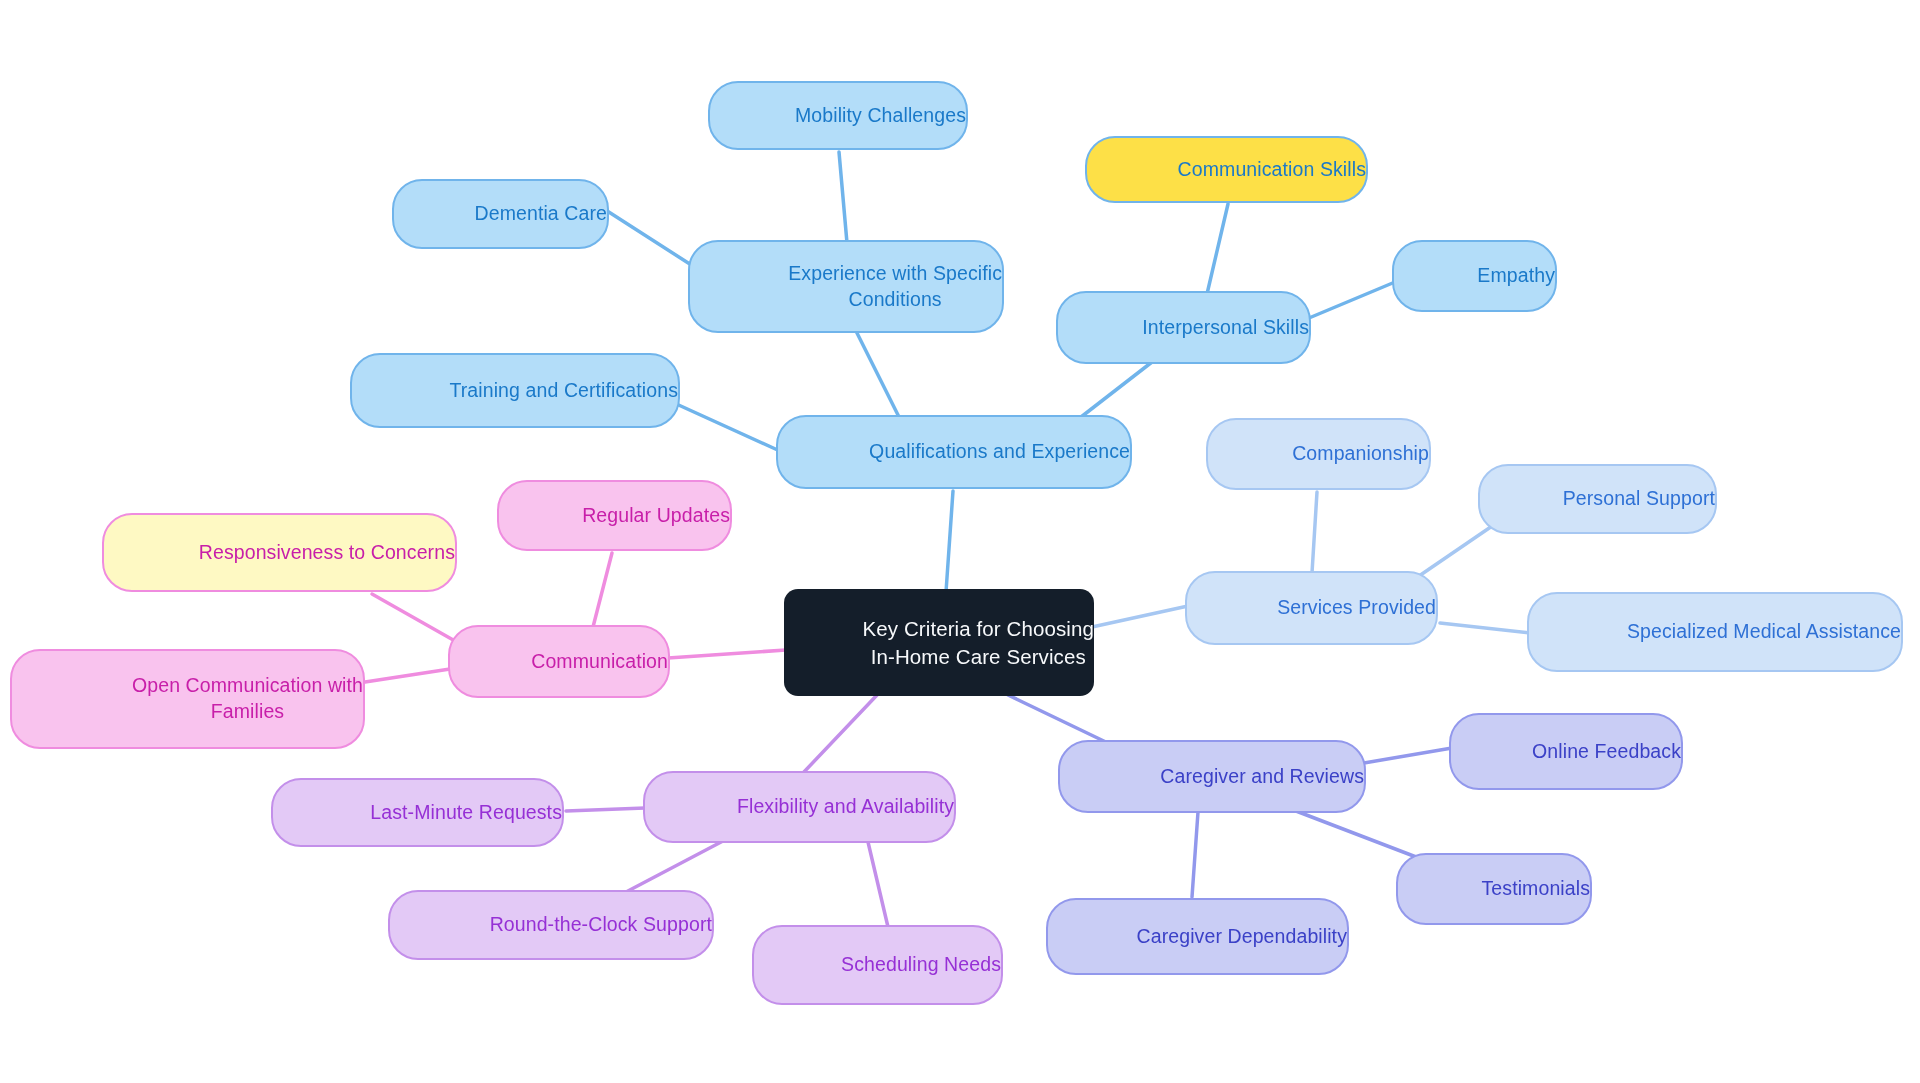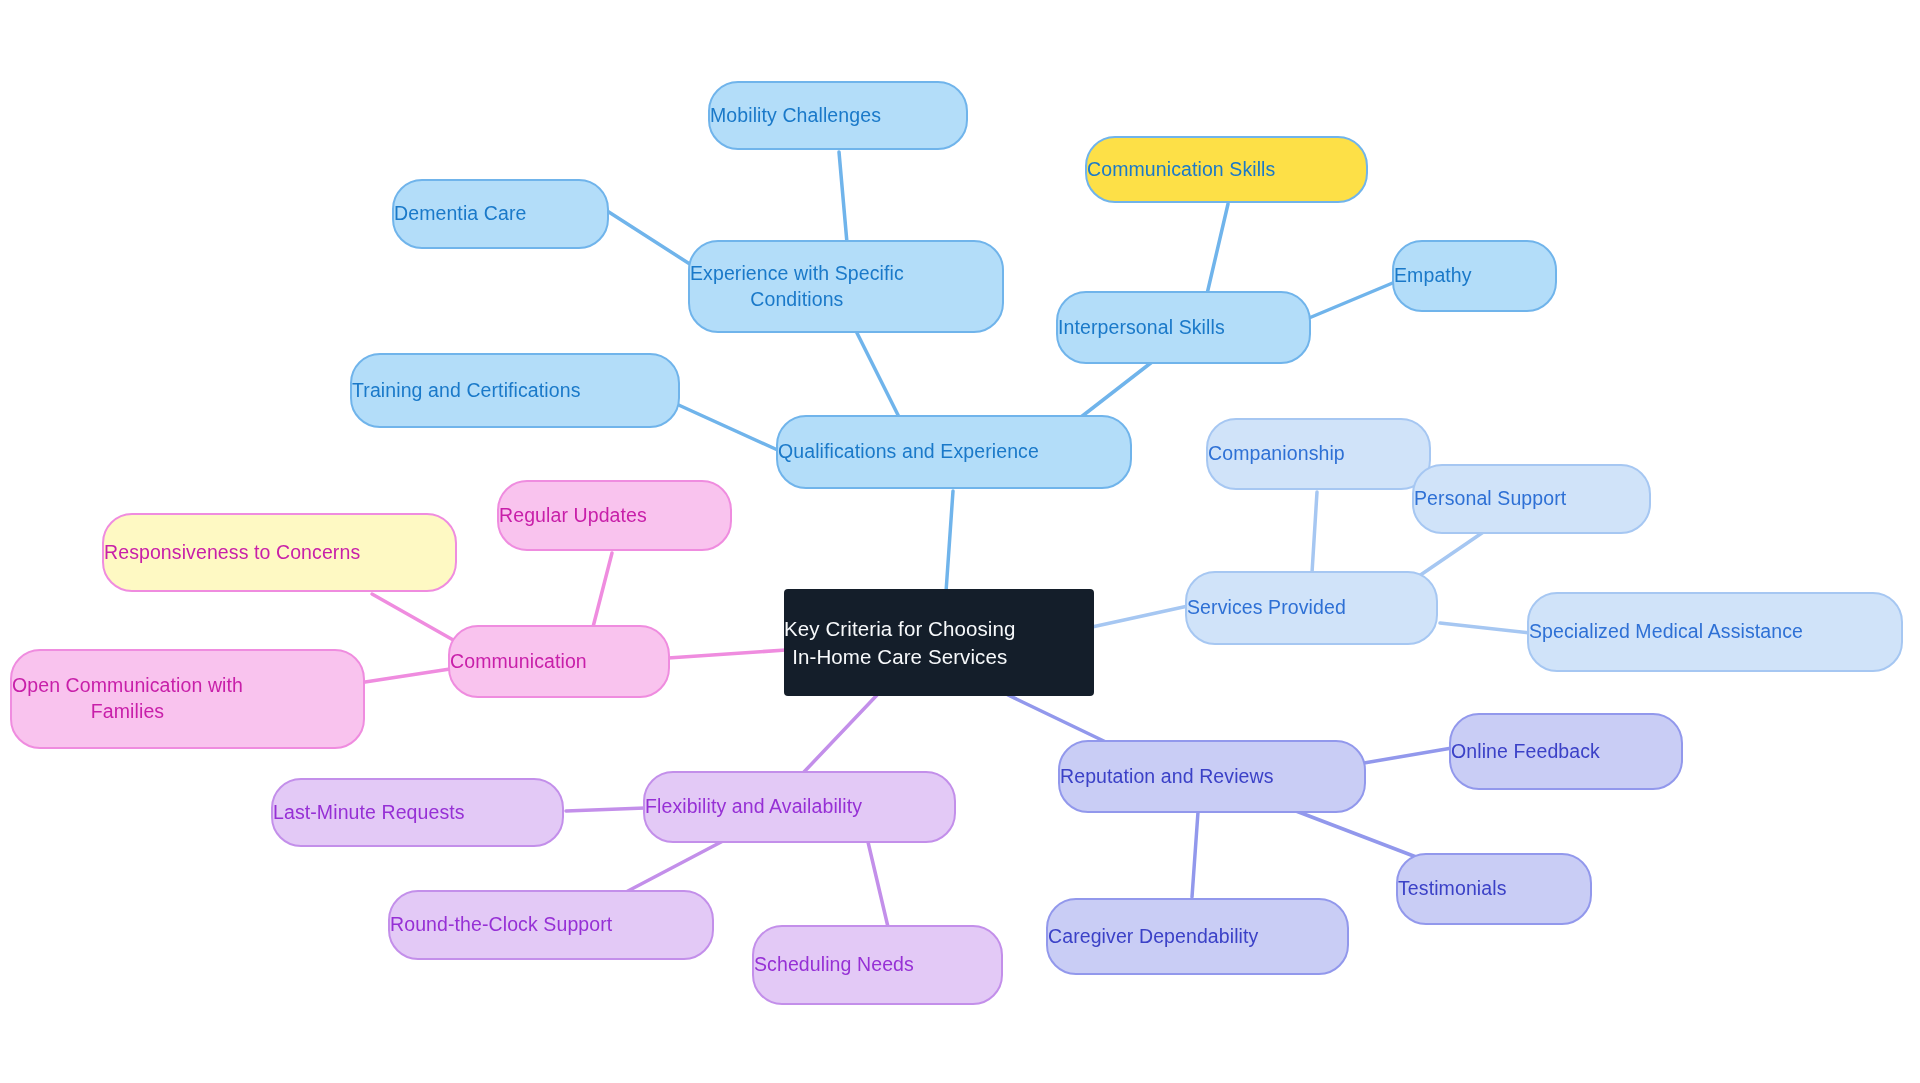--- a/index.html
+++ b/index.html
@@ -7,33 +7,33 @@
     position:relative;
     width:1920px;height:1083px;
     overflow:hidden;
     background:#ffffff;
     font-family:"Liberation Sans", sans-serif;
   }
   #edges{position:absolute;left:0;top:0;width:1920px;height:1083px;}
   #nodes{position:absolute;left:0;top:0;width:1920px;height:1083px;}
   .node{
     position:absolute;
-    display:flex;align-items:center;justify-content:flex-start;
+    display:flex;align-items:center;justify-content:flex-end;
     text-align:center;
     box-sizing:border-box;
     border-radius:30px;
     font-size:19.5px;
     font-weight:500;
     line-height:1.32;
     white-space:pre-line;
     letter-spacing:.1px;
     cursor:default;
   }
   .node.center{
-    border-radius:4px;
+    border-radius:14px;
     font-size:20.5px;
     font-weight:500;
   }
 </style>
 </head>
 <body>
 
 <div id="stage">
   <svg id="edges" xmlns="http://www.w3.org/2000/svg">
       <line x1="946" y1="592" x2="953" y2="491" stroke="#70b4eb" stroke-width="3.5" stroke-linecap="round"></line>
@@ -66,23 +66,23 @@
       <div class="node" style="left: 350px; top: 353px; width: 330px; height: 75px; background: rgb(179, 221, 249); color: rgb(26, 121, 201); border: 2px solid rgb(112, 180, 235);"><span>Training and Certifications</span></div>
       <div class="node" style="left: 688px; top: 240px; width: 316px; height: 93px; background: rgb(179, 221, 249); color: rgb(26, 121, 201); border: 2px solid rgb(112, 180, 235);"><span>Experience with Specific
 Conditions</span></div>
       <div class="node" style="left: 1056px; top: 291px; width: 255px; height: 73px; background: rgb(179, 221, 249); color: rgb(26, 121, 201); border: 2px solid rgb(112, 180, 235);"><span>Interpersonal Skills</span></div>
       <div class="node" style="left: 392px; top: 145px; width: 217px; height: 70px; background: rgb(179, 221, 249); color: rgb(26, 121, 201); border: 2px solid rgb(112, 180, 235); margin-top: 34px;"><span>Dementia Care</span></div>
       <div class="node" style="left: 708px; top: 81px; width: 260px; height: 69px; background: rgb(179, 221, 249); color: rgb(26, 121, 201); border: 2px solid rgb(112, 180, 235);"><span>Mobility Challenges</span></div>
       <div class="node" style="left: 1085px; top: 136px; width: 283px; height: 67px; background: #fde047; color: rgb(26, 121, 201); border: 2px solid rgb(112, 180, 235);"><span>Communication Skills</span></div>
       <div class="node" style="left: 1392px; top: 240px; width: 165px; height: 72px; background: rgb(179, 221, 249); color: rgb(26, 121, 201); border: 2px solid rgb(112, 180, 235);"><span>Empathy</span></div>
       <div class="node" style="left: 1185px; top: 571px; width: 253px; height: 74px; background: rgb(208, 227, 249); color: rgb(46, 112, 213); border: 2px solid rgb(166, 199, 242);"><span>Services Provided</span></div>
       <div class="node" style="left: 1206px; top: 418px; width: 225px; height: 72px; background: rgb(208, 227, 249); color: rgb(46, 112, 213); border: 2px solid rgb(166, 199, 242);"><span>Companionship</span></div>
-      <div class="node" style="left: 1412px; top: 464px; width: 239px; height: 70px; background: rgb(208, 227, 249); color: rgb(46, 112, 213); border: 2px solid rgb(166, 199, 242);"><span>Personal Support</span></div>
+      <div class="node" style="left: 1478px; top: 464px; width: 239px; height: 70px; background: rgb(208, 227, 249); color: rgb(46, 112, 213); border: 2px solid rgb(166, 199, 242);"><span>Personal Support</span></div>
       <div class="node" style="left: 1527px; top: 592px; width: 376px; height: 80px; background: rgb(208, 227, 249); color: rgb(46, 112, 213); border: 2px solid rgb(166, 199, 242);"><span>Specialized Medical Assistance</span></div>
-      <div class="node" style="left: 1058px; top: 740px; width: 308px; height: 73px; background: rgb(201, 205, 245); color: rgb(59, 65, 199); border: 2px solid rgb(146, 152, 236);"><span>Reputation and Reviews</span></div>
+      <div class="node" style="left: 1058px; top: 740px; width: 308px; height: 73px; background: rgb(201, 205, 245); color: rgb(59, 65, 199); border: 2px solid rgb(146, 152, 236);"><span>Caregiver and Reviews</span></div>
       <div class="node" style="left: 1449px; top: 713px; width: 234px; height: 77px; background: rgb(201, 205, 245); color: rgb(59, 65, 199); border: 2px solid rgb(146, 152, 236);"><span>Online Feedback</span></div>
       <div class="node" style="left: 1396px; top: 853px; width: 196px; height: 72px; background: rgb(201, 205, 245); color: rgb(59, 65, 199); border: 2px solid rgb(146, 152, 236);"><span>Testimonials</span></div>
       <div class="node" style="left: 1046px; top: 898px; width: 303px; height: 77px; background: rgb(201, 205, 245); color: rgb(59, 65, 199); border: 2px solid rgb(146, 152, 236);"><span>Caregiver Dependability</span></div>
       <div class="node" style="left: 448px; top: 625px; width: 222px; height: 73px; background: rgb(249, 195, 238); color: rgb(200, 31, 169); border: 2px solid rgb(239, 140, 223);"><span>Communication</span></div>
       <div class="node" style="left: 497px; top: 480px; width: 235px; height: 71px; background: rgb(249, 195, 238); color: rgb(200, 31, 169); border: 2px solid rgb(239, 140, 223);"><span>Regular Updates</span></div>
       <div class="node" style="left: 102px; top: 513px; width: 355px; height: 79px; background: #fef9c3; color: rgb(200, 31, 169); border: 2px solid rgb(239, 140, 223);"><span>Responsiveness to Concerns</span></div>
       <div class="node" style="left: 10px; top: 649px; width: 355px; height: 100px; background: rgb(249, 195, 238); color: rgb(200, 31, 169); border: 2px solid rgb(239, 140, 223);"><span>Open Communication with
 Families</span></div>
       <div class="node" style="left: 643px; top: 771px; width: 313px; height: 72px; background: rgb(227, 201, 246); color: rgb(150, 48, 213); border: 2px solid rgb(195, 143, 234);"><span>Flexibility and Availability</span></div>
       <div class="node" style="left: 271px; top: 778px; width: 293px; height: 69px; background: rgb(227, 201, 246); color: rgb(150, 48, 213); border: 2px solid rgb(195, 143, 234);"><span>Last-Minute Requests</span></div>

